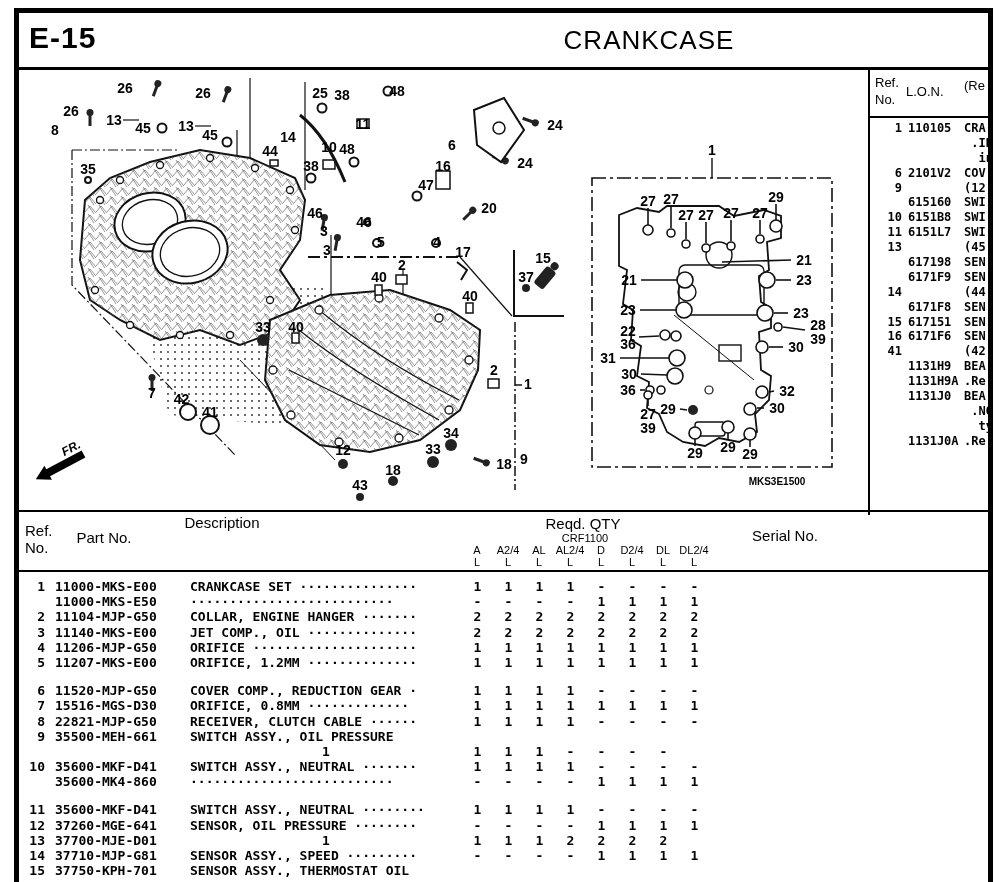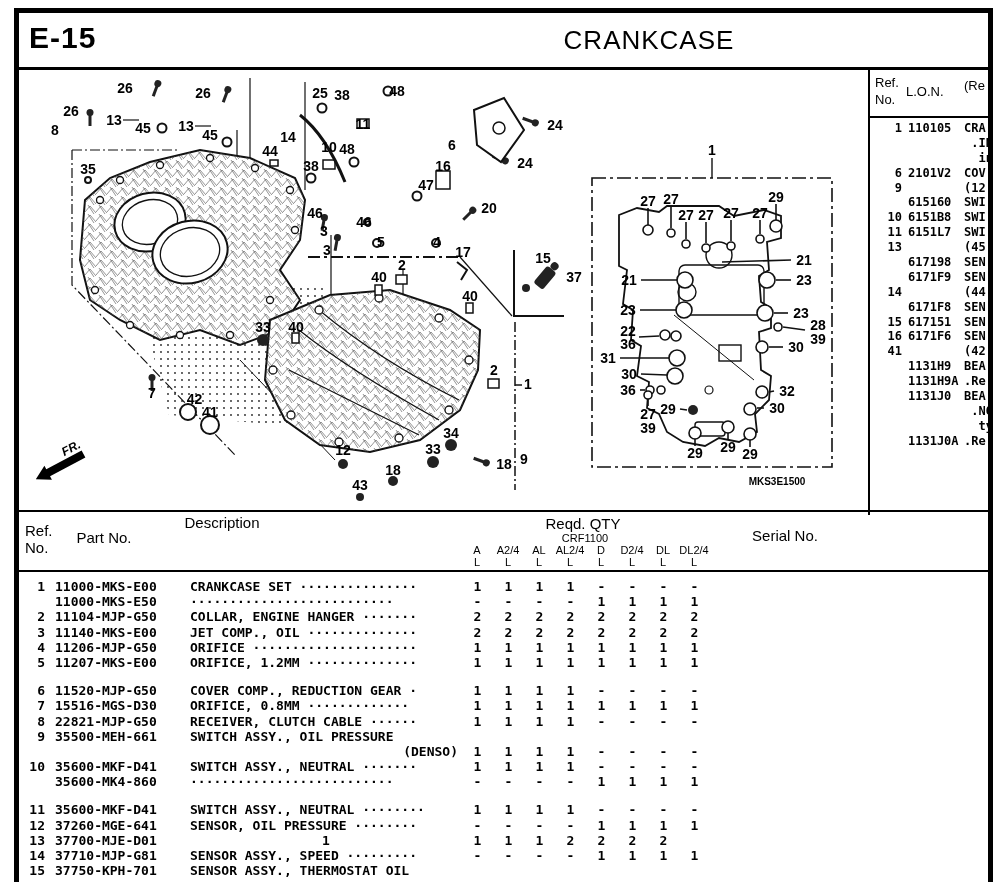--- a/index.html
+++ b/index.html
@@ -302,27 +302,27 @@
         <div class="callout" style="left: 345px; top: 152px;">46</div>
         <div class="callout" style="left: 305px; top: 161px;">3</div>
         <div class="callout" style="left: 308px; top: 180px;">3</div>
         <div class="callout" style="left: 362px; top: 172px;">5</div>
         <div class="callout" style="left: 418px; top: 172px;">4</div>
         <div class="callout" style="left: 444px; top: 182px;">17</div>
         <div class="callout" style="left: 383px; top: 195px;">2</div>
         <div class="callout" style="left: 360px; top: 207px;">40</div>
         <div class="callout" style="left: 451px; top: 226px;">40</div>
         <div class="callout" style="left: 524px; top: 188px;">15</div>
-        <div class="callout" style="left: 507px; top: 207px; margin-left: 48px;">37</div>
+        <div class="callout" style="left: 507px; top: 207px;">37</div>
         <div class="callout" style="left: 244px; top: 257px;">33</div>
         <div class="callout" style="left: 277px; top: 257px;">40</div>
         <div class="callout" style="left: 475px; top: 300px;">2</div>
         <div class="callout" style="left: 509px; top: 314px;">1</div>
         <div class="callout" style="left: 133px; top: 323px;">7</div>
-        <div class="callout" style="left: 169px; top: 329px; padding-left: 13px;">42</div>
+        <div class="callout" style="left: 156px; top: 329px; padding-left: 13px;">42</div>
         <div class="callout" style="left: 191px; top: 342px;">41</div>
         <div class="callout" style="left: 432px; top: 363px; text-align: right;">34</div>
         <div class="callout" style="left: 414px; top: 379px;">33</div>
         <div class="callout" style="left: 324px; top: 380px;">12</div>
         <div class="callout" style="left: 374px; top: 400px;">18</div>
         <div class="callout" style="left: 341px; top: 415px;">43</div>
         <div class="callout" style="left: 485px; top: 394px;">18</div>
         <div class="callout" style="left: 505px; top: 389px;">9</div>
         <div class="callout" style="left: 693px; top: 80px;">1</div>
         <div class="callout" style="left: 629px; top: 131px;">27</div>
@@ -421,21 +421,21 @@
         <div class="prow"><div class="ref">1</div><div></div><div>11000-MKS-E00</div><div class="desc">CRANKCASE SET ···············</div><div class="qty">1</div><div class="qty">1</div><div class="qty">1</div><div class="qty">1</div><div class="qty">-</div><div class="qty">-</div><div class="qty">-</div><div class="qty">-</div><div></div></div>
         <div class="prow"><div class="ref"></div><div></div><div>11000-MKS-E50</div><div class="desc">··························</div><div class="qty">-</div><div class="qty">-</div><div class="qty">-</div><div class="qty">-</div><div class="qty">1</div><div class="qty">1</div><div class="qty">1</div><div class="qty">1</div><div></div></div>
         <div class="prow"><div class="ref">2</div><div></div><div>11104-MJP-G50</div><div class="desc">COLLAR, ENGINE HANGER ·······</div><div class="qty">2</div><div class="qty">2</div><div class="qty">2</div><div class="qty">2</div><div class="qty">2</div><div class="qty">2</div><div class="qty">2</div><div class="qty">2</div><div></div></div>
         <div class="prow"><div class="ref">3</div><div></div><div>11140-MKS-E00</div><div class="desc">JET COMP., OIL ··············</div><div class="qty">2</div><div class="qty">2</div><div class="qty">2</div><div class="qty">2</div><div class="qty">2</div><div class="qty">2</div><div class="qty">2</div><div class="qty">2</div><div></div></div>
         <div class="prow"><div class="ref">4</div><div></div><div>11206-MJP-G50</div><div class="desc">ORIFICE ·····················</div><div class="qty">1</div><div class="qty">1</div><div class="qty">1</div><div class="qty">1</div><div class="qty">1</div><div class="qty">1</div><div class="qty">1</div><div class="qty">1</div><div></div></div>
         <div class="prow"><div class="ref">5</div><div></div><div>11207-MKS-E00</div><div class="desc">ORIFICE, 1.2MM ··············</div><div class="qty">1</div><div class="qty">1</div><div class="qty">1</div><div class="qty">1</div><div class="qty">1</div><div class="qty">1</div><div class="qty">1</div><div class="qty">1</div><div></div></div>
         <div class="prow gap"><div class="ref">6</div><div></div><div>11520-MJP-G50</div><div class="desc">COVER COMP., REDUCTION GEAR ·</div><div class="qty">1</div><div class="qty">1</div><div class="qty">1</div><div class="qty">1</div><div class="qty">-</div><div class="qty">-</div><div class="qty">-</div><div class="qty">-</div><div></div></div>
         <div class="prow"><div class="ref">7</div><div></div><div>15516-MGS-D30</div><div class="desc">ORIFICE, 0.8MM ·············</div><div class="qty">1</div><div class="qty">1</div><div class="qty">1</div><div class="qty">1</div><div class="qty">1</div><div class="qty">1</div><div class="qty">1</div><div class="qty">1</div><div></div></div>
         <div class="prow"><div class="ref">8</div><div></div><div>22821-MJP-G50</div><div class="desc">RECEIVER, CLUTCH CABLE ······</div><div class="qty">1</div><div class="qty">1</div><div class="qty">1</div><div class="qty">1</div><div class="qty">-</div><div class="qty">-</div><div class="qty">-</div><div class="qty">-</div><div></div></div>
         <div class="prow"><div class="ref">9</div><div></div><div>35500-MEH-661</div><div class="desc">SWITCH ASSY., OIL PRESSURE</div><div class="qty"></div><div class="qty"></div><div class="qty"></div><div class="qty"></div><div class="qty"></div><div class="qty"></div><div class="qty"></div><div class="qty"></div><div></div></div>
-        <div class="prow"><div class="ref"></div><div></div><div></div><div class="desc right">(DENSO)</div><div class="qty">1</div><div class="qty">1</div><div class="qty">1</div><div class="qty">1</div><div class="qty">-</div><div class="qty">-</div><div class="qty">-</div><div class="qty">-</div><div></div></div>
+        <div class="prow"><div class="ref"></div><div></div><div></div><div class="qty">1</div><div class="qty">1</div><div class="qty">1</div><div class="qty">1</div><div class="qty">-</div><div class="qty">-</div><div class="qty">-</div><div class="qty">-</div><div></div></div>
         <div class="prow"><div class="ref">10</div><div></div><div>35600-MKF-D41</div><div class="desc">SWITCH ASSY., NEUTRAL ·······</div><div class="qty">1</div><div class="qty">1</div><div class="qty">1</div><div class="qty">1</div><div class="qty">-</div><div class="qty">-</div><div class="qty">-</div><div class="qty">-</div><div></div></div>
         <div class="prow"><div class="ref"></div><div></div><div>35600-MK4-860</div><div class="desc">··························</div><div class="qty">-</div><div class="qty">-</div><div class="qty">-</div><div class="qty">-</div><div class="qty">1</div><div class="qty">1</div><div class="qty">1</div><div class="qty">1</div><div></div></div>
         <div class="prow gap"><div class="ref">11</div><div></div><div>35600-MKF-D41</div><div class="desc">SWITCH ASSY., NEUTRAL ········</div><div class="qty">1</div><div class="qty">1</div><div class="qty">1</div><div class="qty">1</div><div class="qty">-</div><div class="qty">-</div><div class="qty">-</div><div class="qty">-</div><div></div></div>
         <div class="prow"><div class="ref">12</div><div></div><div>37260-MGE-641</div><div class="desc">SENSOR, OIL PRESSURE ········</div><div class="qty">-</div><div class="qty">-</div><div class="qty">-</div><div class="qty">-</div><div class="qty">1</div><div class="qty">1</div><div class="qty">1</div><div class="qty">1</div><div></div></div>
         <div class="prow"><div class="ref">13</div><div></div><div>37700-MJE-D01</div><div class="qty">1</div><div class="qty">1</div><div class="qty">1</div><div class="qty">1</div><div class="qty">2</div><div class="qty">2</div><div class="qty">2</div><div class="qty">2</div><div></div></div>
         <div class="prow"><div class="ref">14</div><div></div><div>37710-MJP-G81</div><div class="desc">SENSOR ASSY., SPEED ·········</div><div class="qty">-</div><div class="qty">-</div><div class="qty">-</div><div class="qty">-</div><div class="qty">1</div><div class="qty">1</div><div class="qty">1</div><div class="qty">1</div><div></div></div>
         <div class="prow"><div class="ref">15</div><div></div><div>37750-KPH-701</div><div class="desc">SENSOR ASSY., THERMOSTAT OIL</div><div class="qty"></div><div class="qty"></div><div class="qty"></div><div class="qty"></div><div class="qty"></div><div class="qty"></div><div class="qty"></div><div class="qty"></div><div></div></div>
       </div>
   </div>
 

